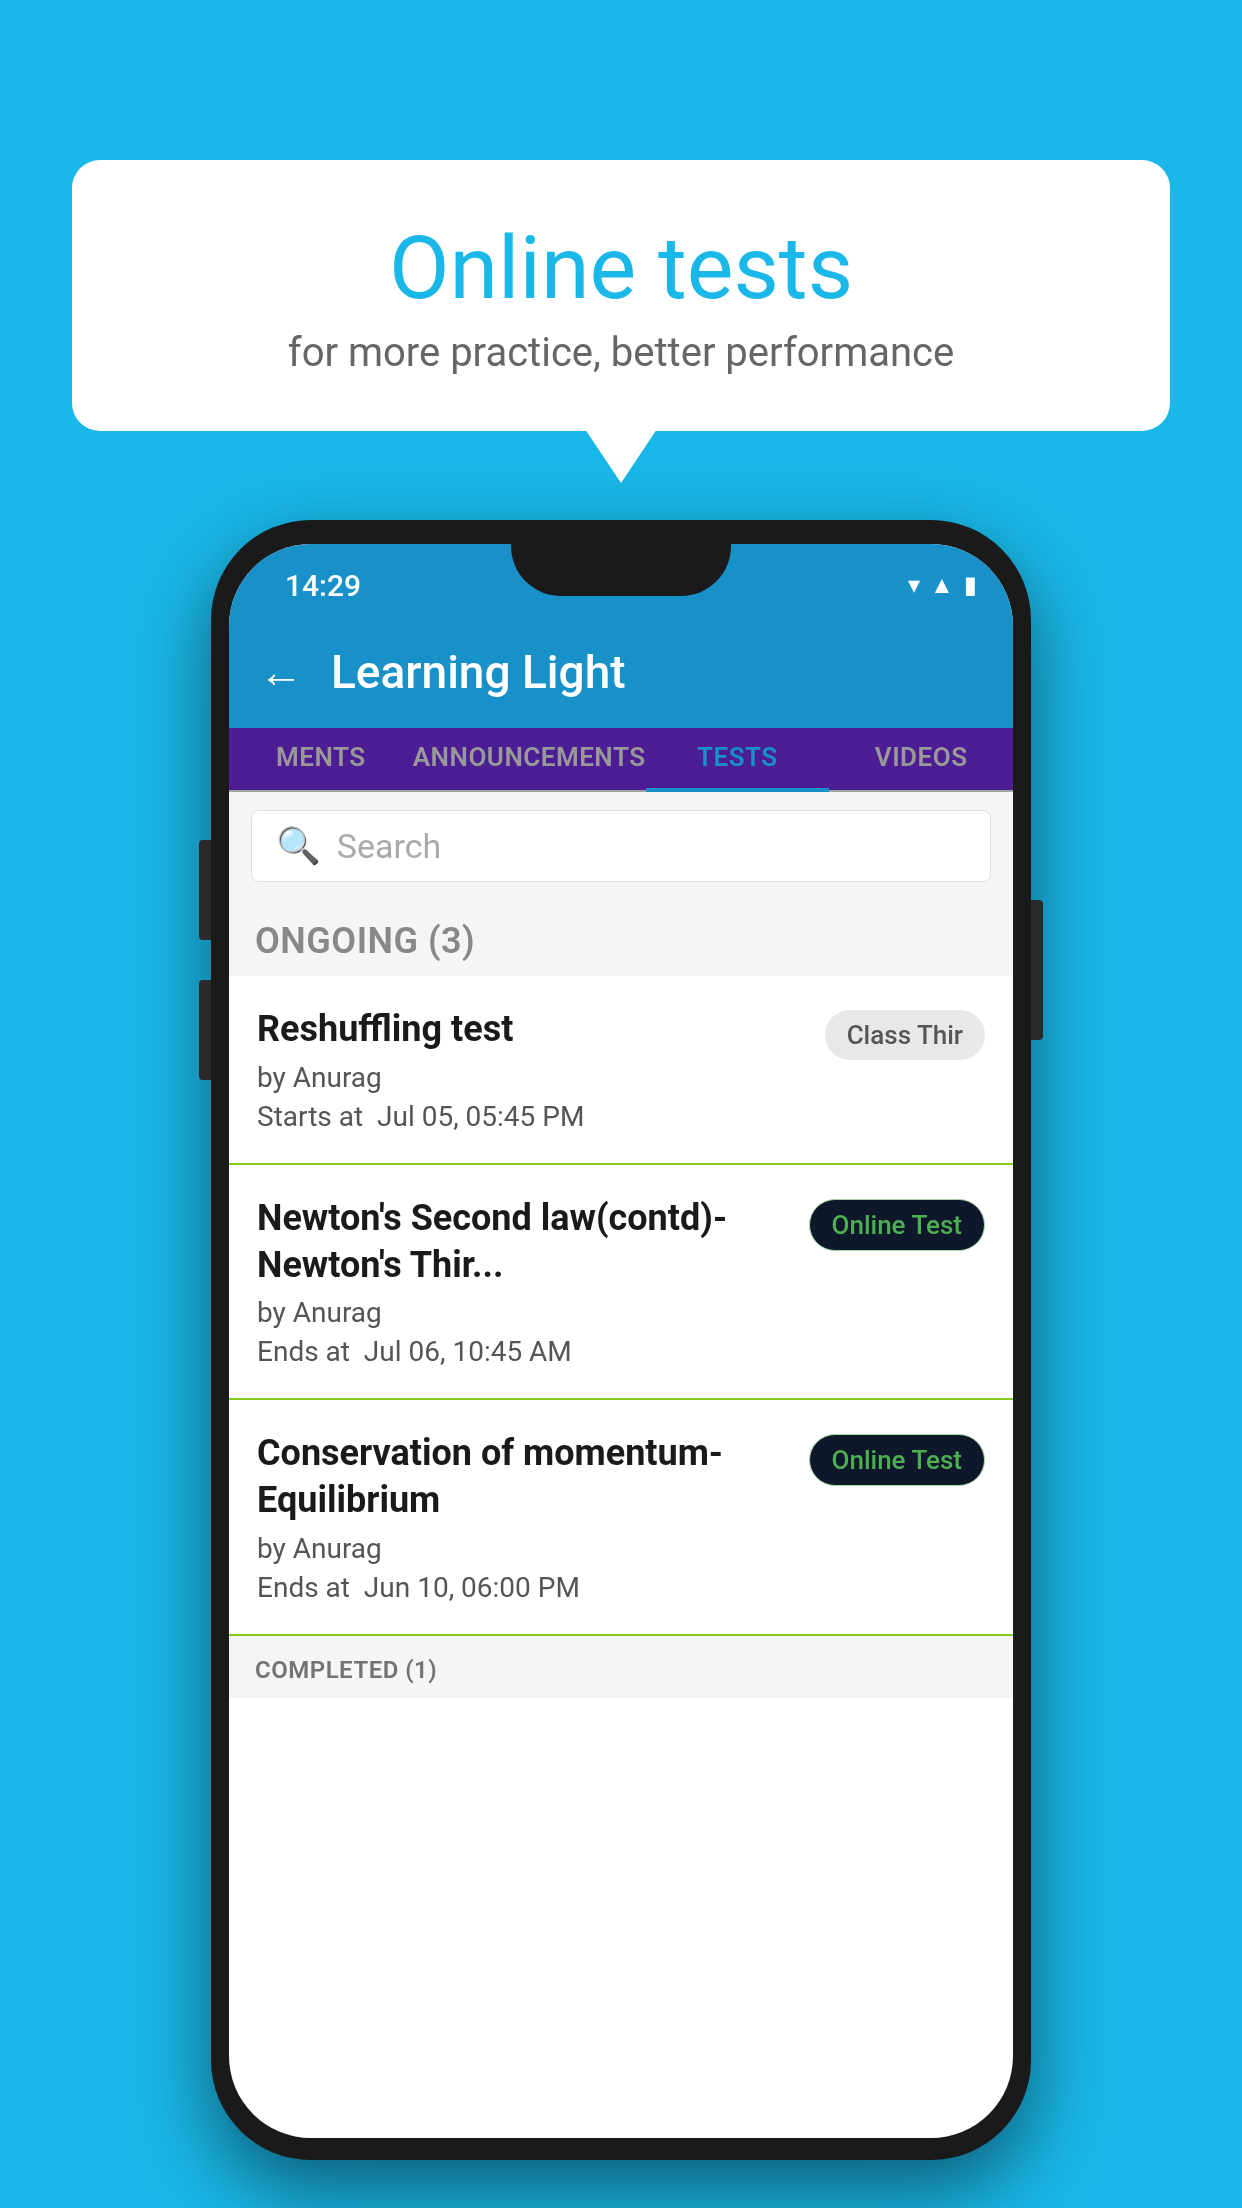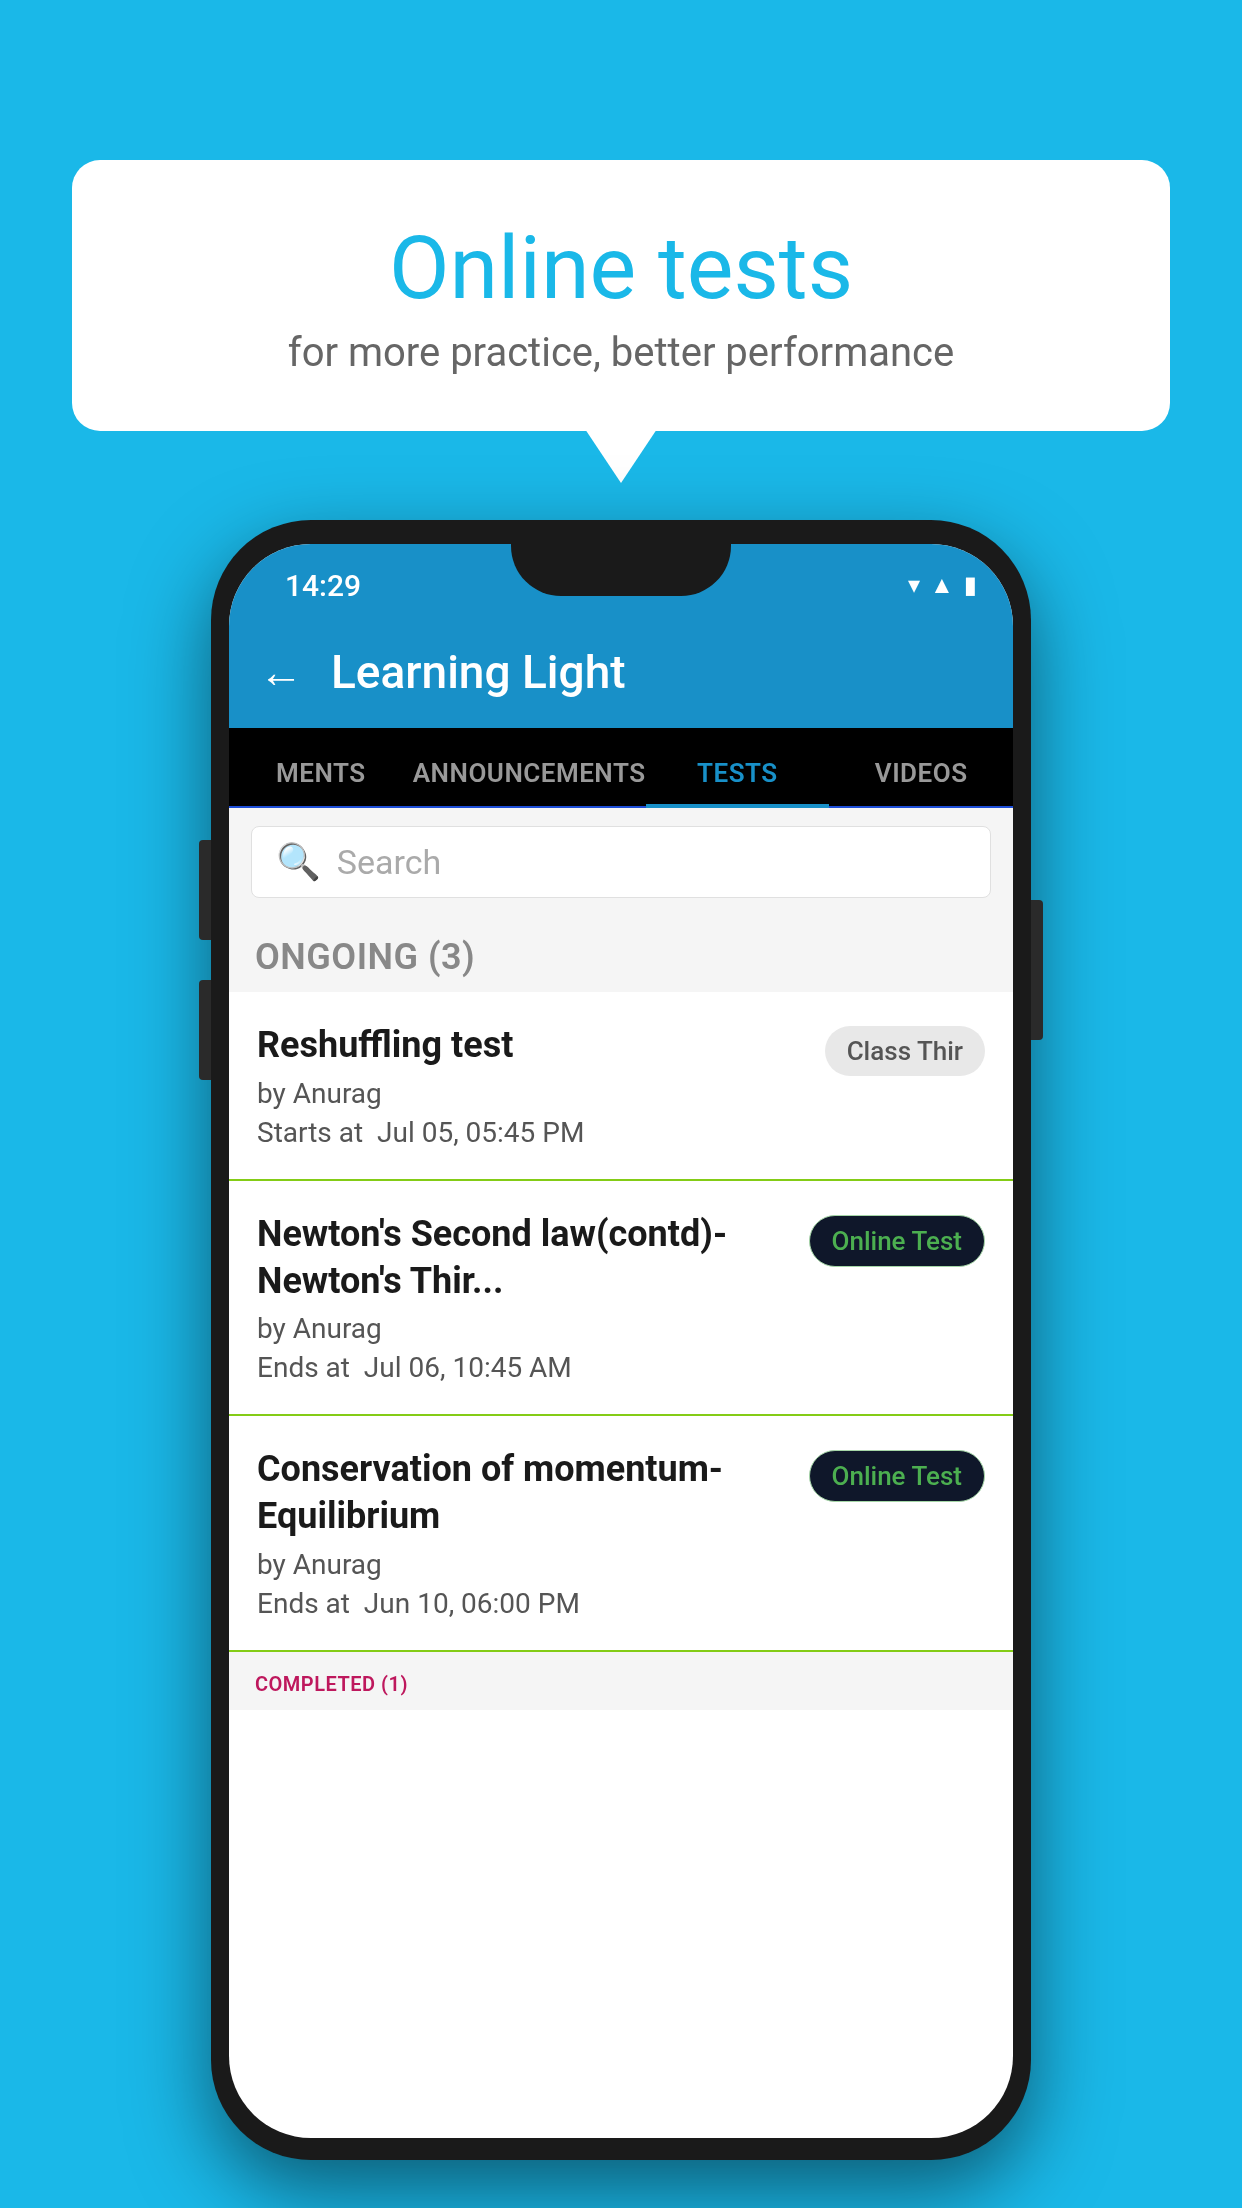--- a/index.html
+++ b/index.html
@@ -176,24 +176,24 @@
     }
 
     .app-bar-title {
       color: white;
       font-size: 46px;
       font-weight: 500;
     }
 
     
     .tabs-container {
-      background: #000000;
-      display: flex;
-      border-bottom: 2px solid #1d4ed8;
-      height: 80px;
+      background: #4c1d95;
+      display: flex;
+      border-bottom: 2px solid #a3a3a3;
+      height: 64px;
       align-items: flex-end;
     }
 
     .tab {
       flex: 1;
       text-align: center;
       padding-bottom: 18px;
       font-size: 26px;
       font-weight: 600;
       color: #999;
@@ -306,22 +306,22 @@
     .badge-online {
       background: #0f172a;
       color: #4caf50;
       border: 1.5px solid #a5d6a7;
     }
 
     
     .completed-section {
       background: #f5f5f5;
       padding: 20px 26px 14px;
-      font-size: 20px;
-      color: #be185d;
+      font-size: 24px;
+      color: #737373;
       font-weight: 600;
       letter-spacing: 0.5px;
     }
   </style>
 </head>
 <body>
 
 <div class="speech-bubble">
   <div class="speech-bubble-title">Online tests</div>
   <div class="speech-bubble-subtitle">for more practice, better performance</div>

